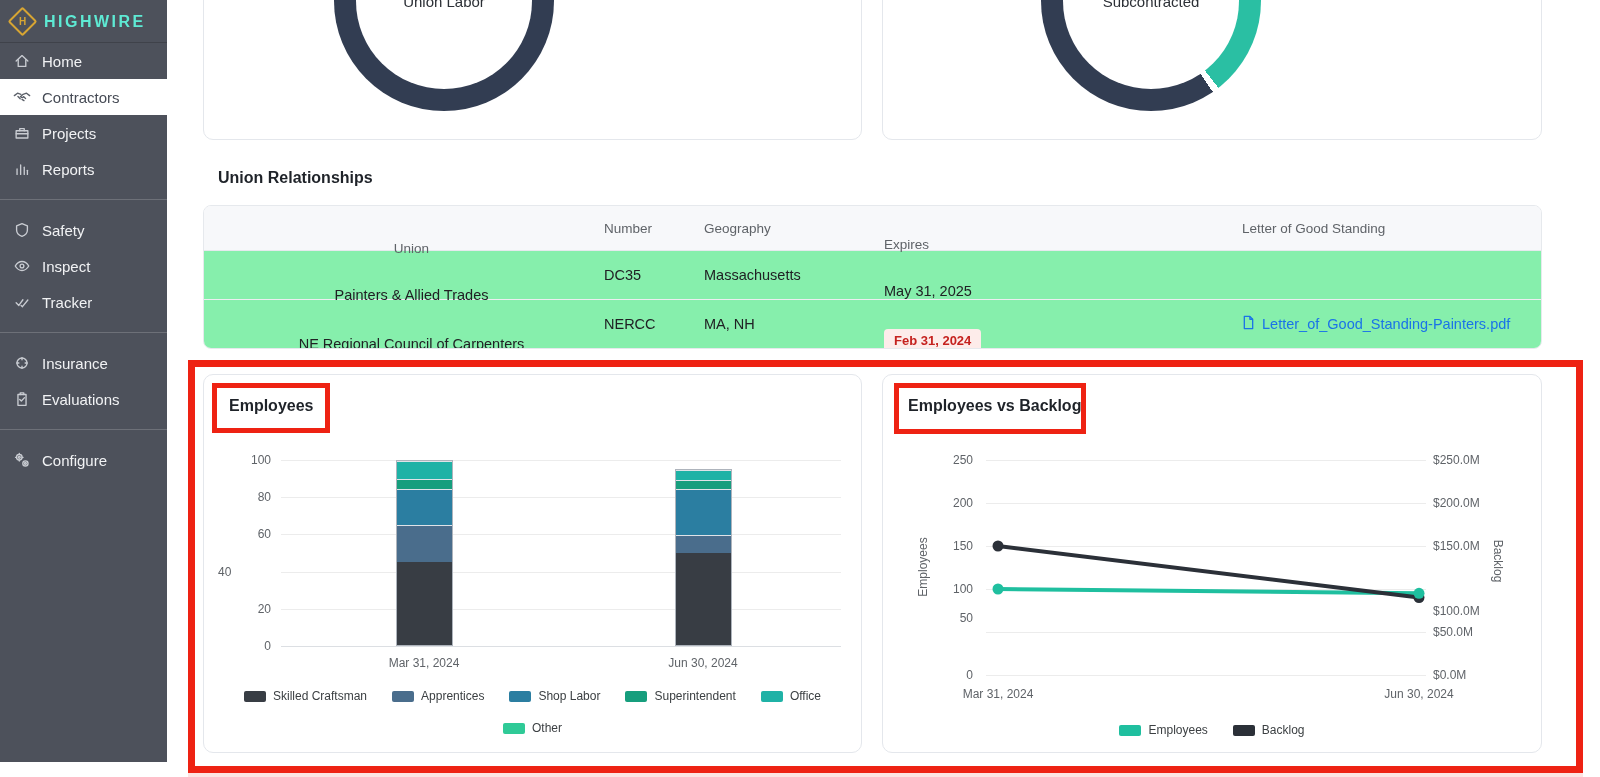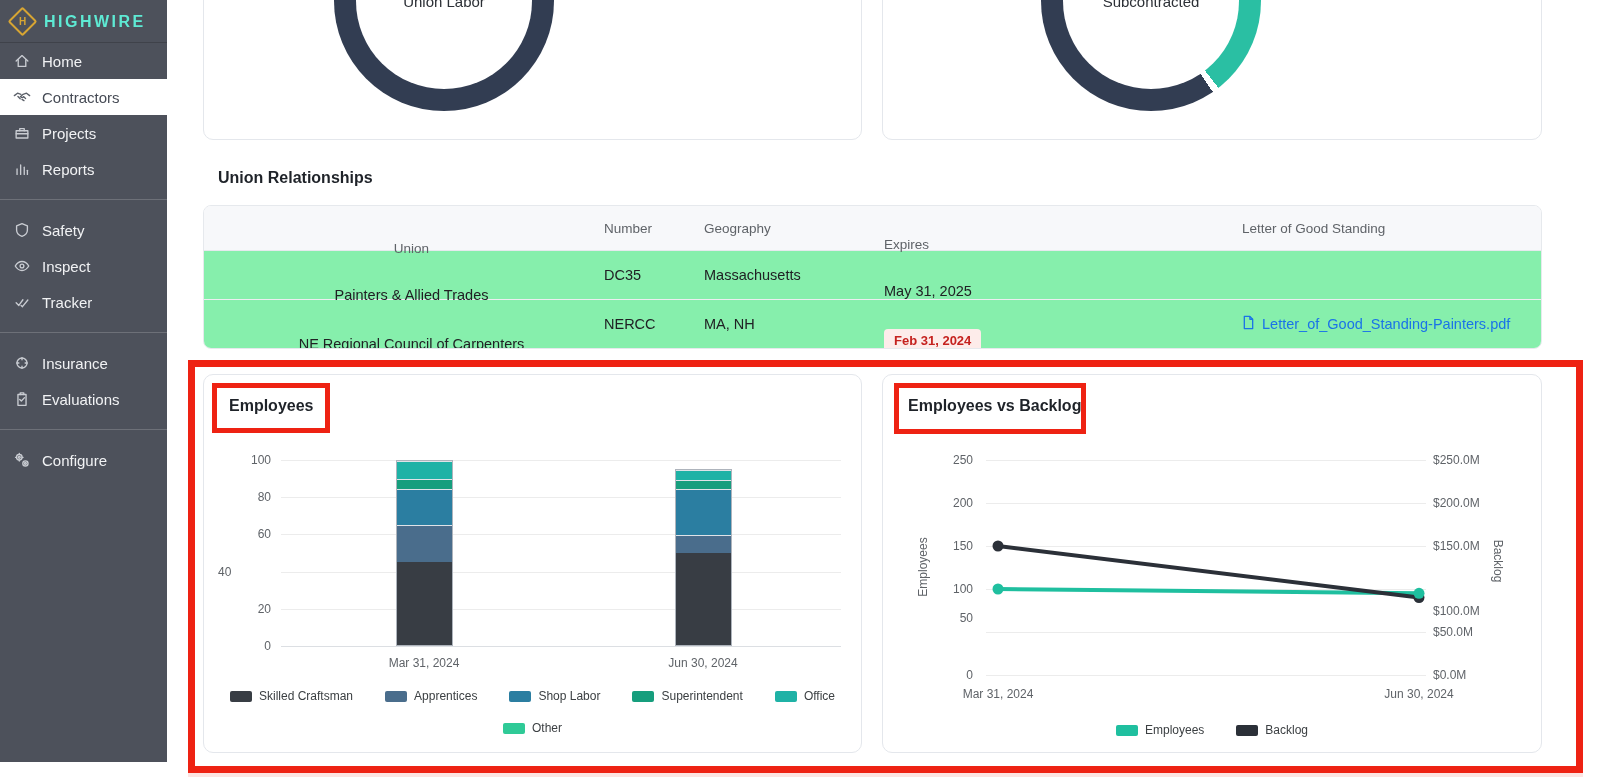--- a/index.html
+++ b/index.html
@@ -46,21 +46,21 @@
   
   .ylab{position:absolute;font-size:12px;color:#5f6368;}
   .grid{position:absolute;height:1px;background:#ececec;}
   .grid.zero{background:#dcdfe3;}
   .bar{position:absolute;display:flex;flex-direction:column-reverse;
     border:1px solid #aeb4bc;box-sizing:border-box;}
   .bar .seg{width:100%;}
   .bar .seg + .seg{border-top:1px solid #dfe3e8;box-sizing:border-box;}
   .xlab{position:absolute;font-size:12px;color:#5f6368;text-align:center;}
   .legend-row{position:absolute;left:0;width:100%;display:flex;justify-content:center;
-    gap:32px;align-items:center;}
+    gap:25px;align-items:center;}
   .legend-item{display:flex;align-items:center;gap:7px;font-size:12px;color:#3c4043;}
   .swatch{width:22px;height:11px;border-radius:2px;}
   .rotlab{position:absolute;font-size:12px;color:#5f6368;text-align:center;}
   
   .anno{position:absolute;border-style:solid;border-color:#ee2213;pointer-events:none;z-index:20;background:transparent;}
 </style>
 </head>
 <body>
 
 <div id="app">

